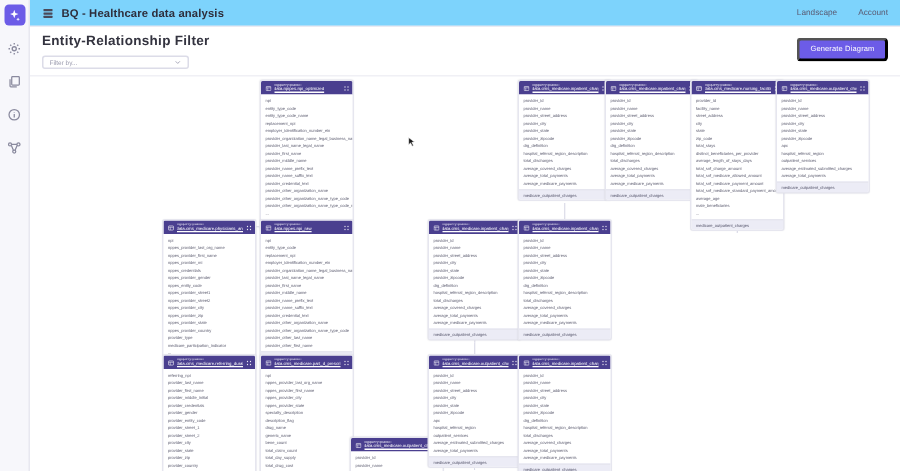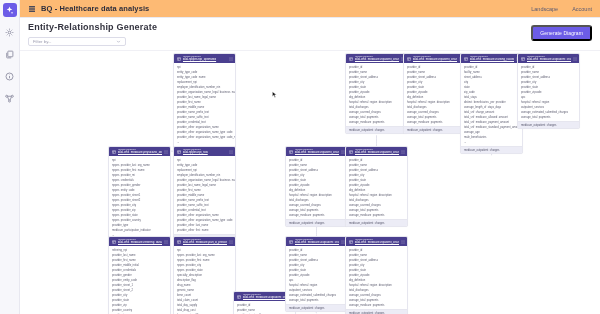--- a/index.html
+++ b/index.html
@@ -24,21 +24,21 @@
     display:flex; align-items:center; justify-content:center;
     color:#8a8a9e;
   }
   .rail-btn.active { background:#6c5ce7; color:#fff; }
   .rail-btn svg { width:9px; height:9px; display:block; }
 
   
   .main { flex:1; display:flex; flex-direction:column; min-width:0; }
 
   .topbar {
-    height:18px; background:#fdba74; border-bottom:1px solid #eaeaf2;
+    height:18px; background:#7dd3fc; border-bottom:1px solid #eaeaf2;
     display:flex; align-items:center; padding:0 8px; gap:5px; flex:none;
   }
   .topbar .doc-icon { width:8px; height:8px; color:#4a4a5a; flex:none; }
   .topbar .doc-icon svg { width:8px; height:8px; display:block; }
   .app-title { font-size:7.5px; font-weight:bold; color:#2e2e3c; letter-spacing:.1px; }
   .topbar-spacer { flex:1; }
   .toplink { font-size:5.5px; color:#5a5a72; margin-left:9px; }
 
   .subbar {
     height:32px; background:#ffffff; flex:none;
@@ -164,21 +164,21 @@
             <rect x="2" y="11" width="12" height="3" rx=".7"></rect>
           </svg>
       </span>
       <span class="app-title">BQ - Healthcare data analysis</span>
       <span class="topbar-spacer"></span>
       <a class="toplink">Landscape</a>
       <a class="toplink">Account</a>
     </header>
 
     <div class="subbar">
-      <h1 class="page-title">Entity-Relationship Generate</h1>
+      <h1 class="page-title">Entity-Relationship Filter</h1>
       <button class="btn-generate">Generate Diagram</button>
       <div class="filterwrap">
         <div class="filter-select">
           <span>Filter by...</span>
           <span class="chev">
             <svg viewBox="0 0 16 16" fill="none" stroke="currentColor" stroke-width="1.8">
                 <path d="M3.5 6l4.5 4.5L12.5 6"></path>
               </svg>
           </span>
         </div>

